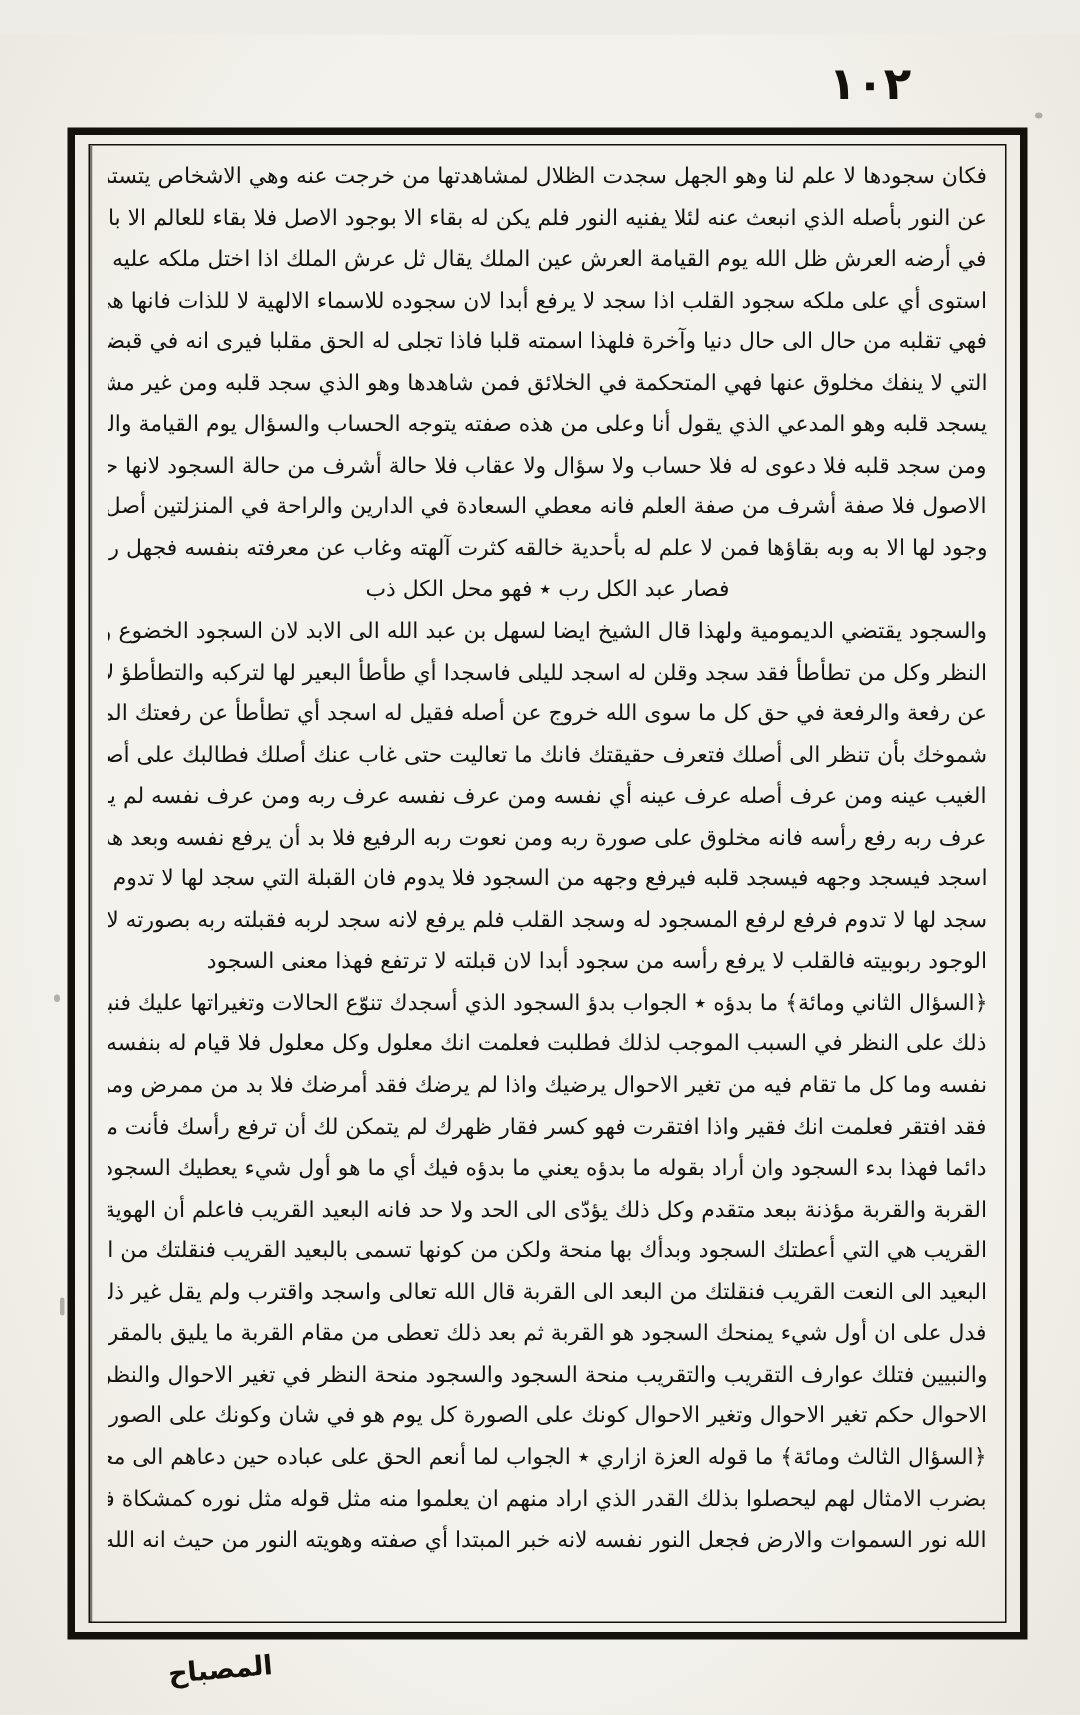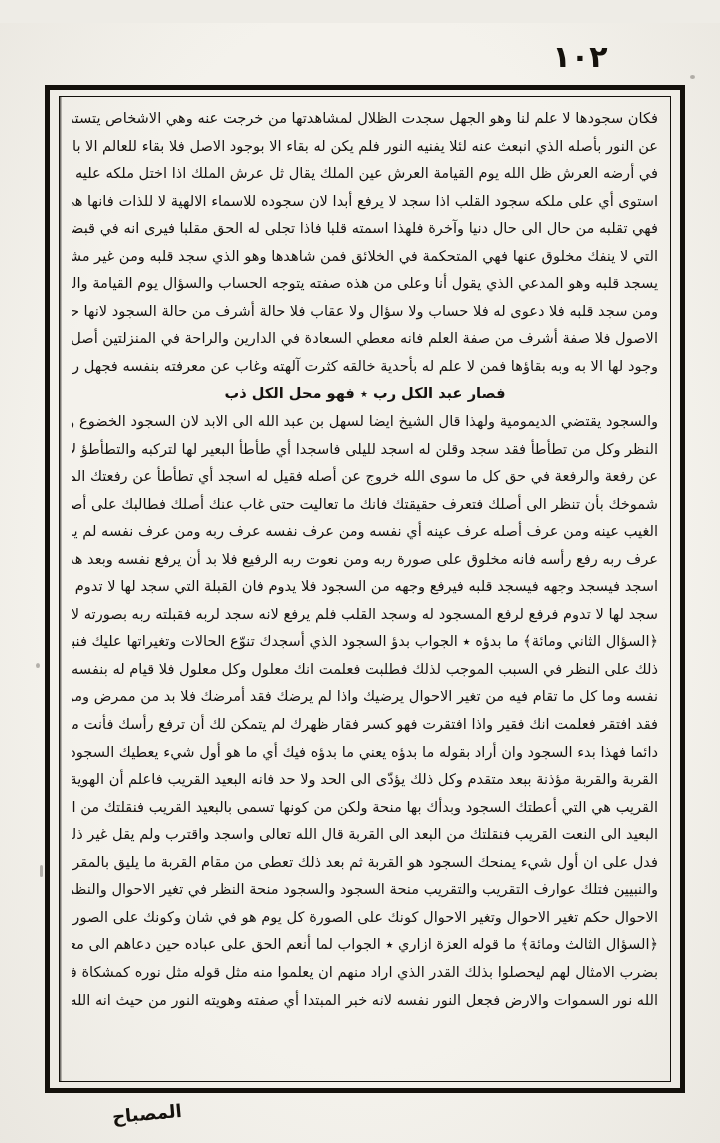--- a/index.html
+++ b/index.html
@@ -64,21 +64,21 @@
     text-align-last: justify;
     overflow: hidden;
   }
   .line.end {
     text-align: right;
     text-align-last: right;
   }
   .line.center {
     text-align: center;
     text-align-last: center;
-    font-weight: bold;
+    font-weight: normal;
     letter-spacing: 0.5px;
   }
   .catchword {
     position: absolute;
     left: 112px;
     top: 1080px;
     font-size: 18px;
     font-weight: bold;
     transform: rotate(-5deg);
     color: #14110c;
@@ -114,20 +114,21 @@
         <div class="line end">وجود لها الا به وبه بقاؤها فمن لا علم له بأحدية خالقه كثرت آلهته وغاب عن معرفته بنفسه فجهل ربه</div>
         <div class="line center">فصار عبد الكل رب ٭ فهو محل الكل ذب</div>
         <div class="line">والسجود يقتضي الديمومية ولهذا قال الشيخ ايضا لسهل بن عبد الله الى الابد لان السجود الخضوع والاسجاد ادامة</div>
         <div class="line">النظر وكل من تطأطأ فقد سجد وقلن له اسجد لليلى فاسجدا أي طأطأ البعير لها لتركبه والتطأطؤ لا يكون الا</div>
         <div class="line">عن رفعة والرفعة في حق كل ما سوى الله خروج عن أصله فقيل له اسجد أي تطأطأ عن رفعتك المتوهمة واخضع من</div>
         <div class="line">شموخك بأن تنظر الى أصلك فتعرف حقيقتك فانك ما تعاليت حتى غاب عنك أصلك فطالبك على أصلك طلبك</div>
         <div class="line">الغيب عينه ومن عرف أصله عرف عينه أي نفسه ومن عرف نفسه عرف ربه ومن عرف نفسه لم يرفع رأسه ومن</div>
         <div class="line">عرف ربه رفع رأسه فانه مخلوق على صورة ربه ومن نعوت ربه الرفيع فلا بد أن يرفع نفسه وبعد هذه الرفعة يقال له</div>
         <div class="line">اسجد فيسجد وجهه فيسجد قلبه فيرفع وجهه من السجود فلا يدوم فان القبلة التي سجد لها لا تدوم والجهة التي</div>
         <div class="line">سجد لها لا تدوم فرفع لرفع المسجود له وسجد القلب فلم يرفع لانه سجد لربه فقبلته ربه بصورته لا يزول ولا ترتفع عن</div>
+        <div class="line end">الوجود ربوبيته فالقلب لا يرفع رأسه من سجود أبدا لان قبلته لا ترتفع فهذا معنى السجود</div>
         <div class="line">﴿السؤال الثاني ومائة﴾ ما بدؤه ٭ الجواب بدؤ السجود الذي أسجدك تنوّع الحالات وتغيراتها عليك فنبهك</div>
         <div class="line">ذلك على النظر في السبب الموجب لذلك فطلبت فعلمت انك معلول وكل معلول فلا قيام له بنفسه فان المريض لا يمرض</div>
         <div class="line">نفسه وما كل ما تقام فيه من تغير الاحوال يرضيك واذا لم يرضك فقد أمرضك فلا بد من ممرض ومن طلب الممرض</div>
         <div class="line">فقد افتقر فعلمت انك فقير واذا افتقرت فهو كسر فقار ظهرك لم يتمكن لك أن ترفع رأسك فأنت موصوف بالسجود</div>
         <div class="line">دائما فهذا بدء السجود وان أراد بقوله ما بدؤه يعني ما بدؤه فيك أي ما هو أول شيء يعطيك السجود من منحه فنقول</div>
         <div class="line">القربة والقربة مؤذنة ببعد متقدم وكل ذلك يؤدّى الى الحد ولا حد فانه البعيد القريب فاعلم أن الهوية المسماة بالبعيد</div>
         <div class="line">القريب هي التي أعطتك السجود وبدأك بها منحة ولكن من كونها تسمى بالبعيد القريب فنقلتك من النعت</div>
         <div class="line">البعيد الى النعت القريب فنقلتك من البعد الى القربة قال الله تعالى واسجد واقترب ولم يقل غير ذلك من الاحوال</div>
         <div class="line">فدل على ان أول شيء يمنحك السجود هو القربة ثم بعد ذلك تعطى من مقام القربة ما يليق بالمقربين من الملائكة</div>
         <div class="line">والنبيين فتلك عوارف التقريب والتقريب منحة السجود والسجود منحة النظر في تغير الاحوال والنظر في تغير</div>

